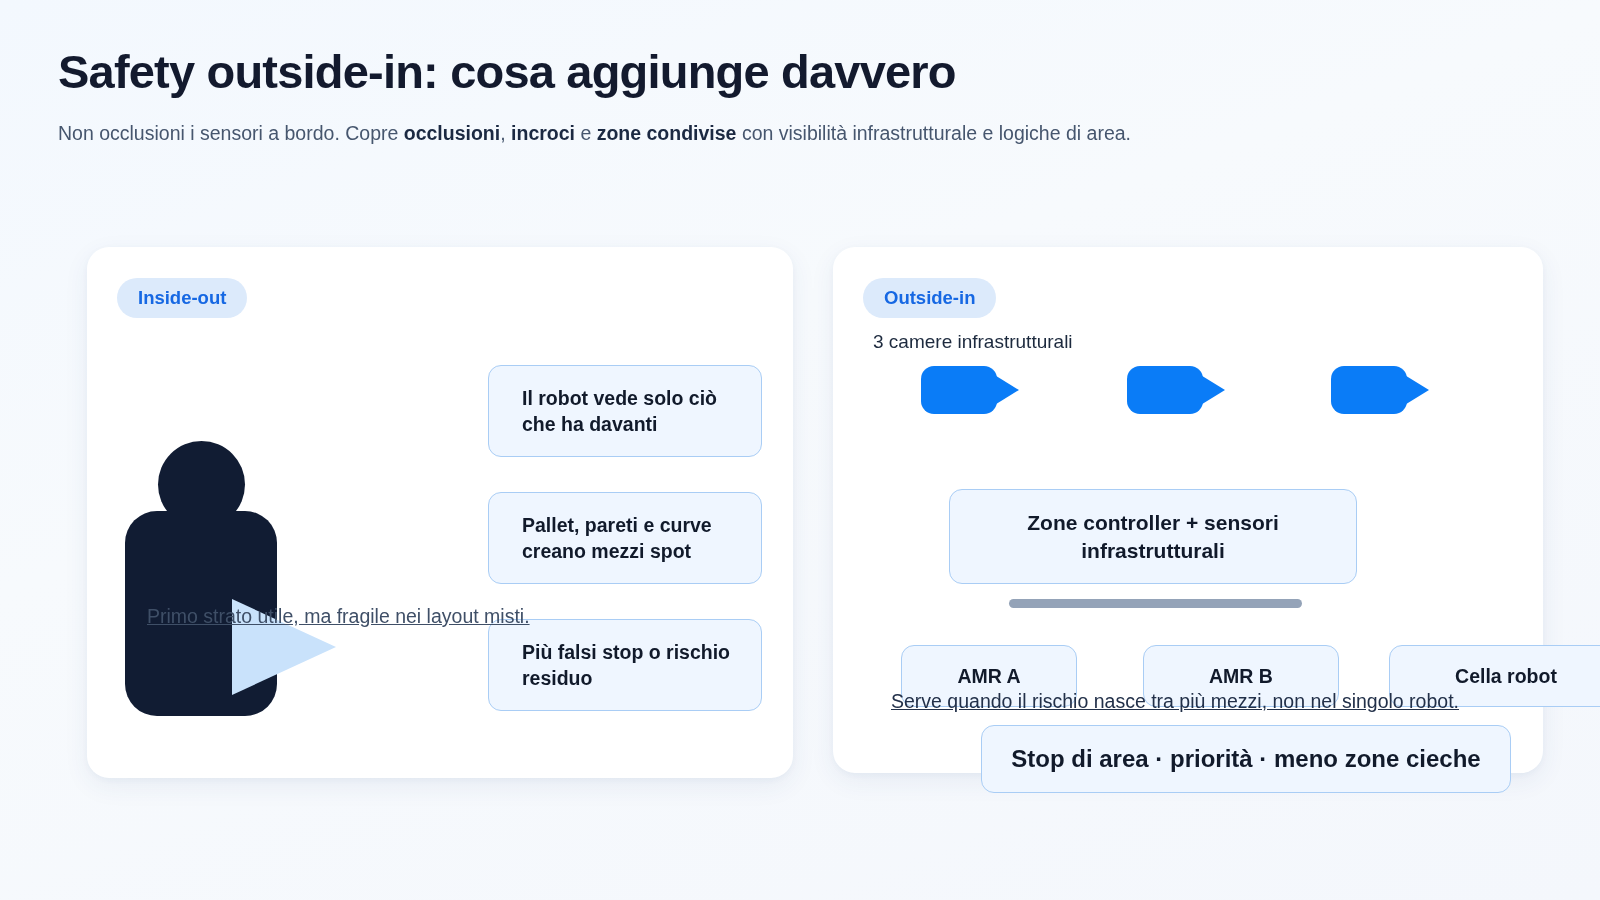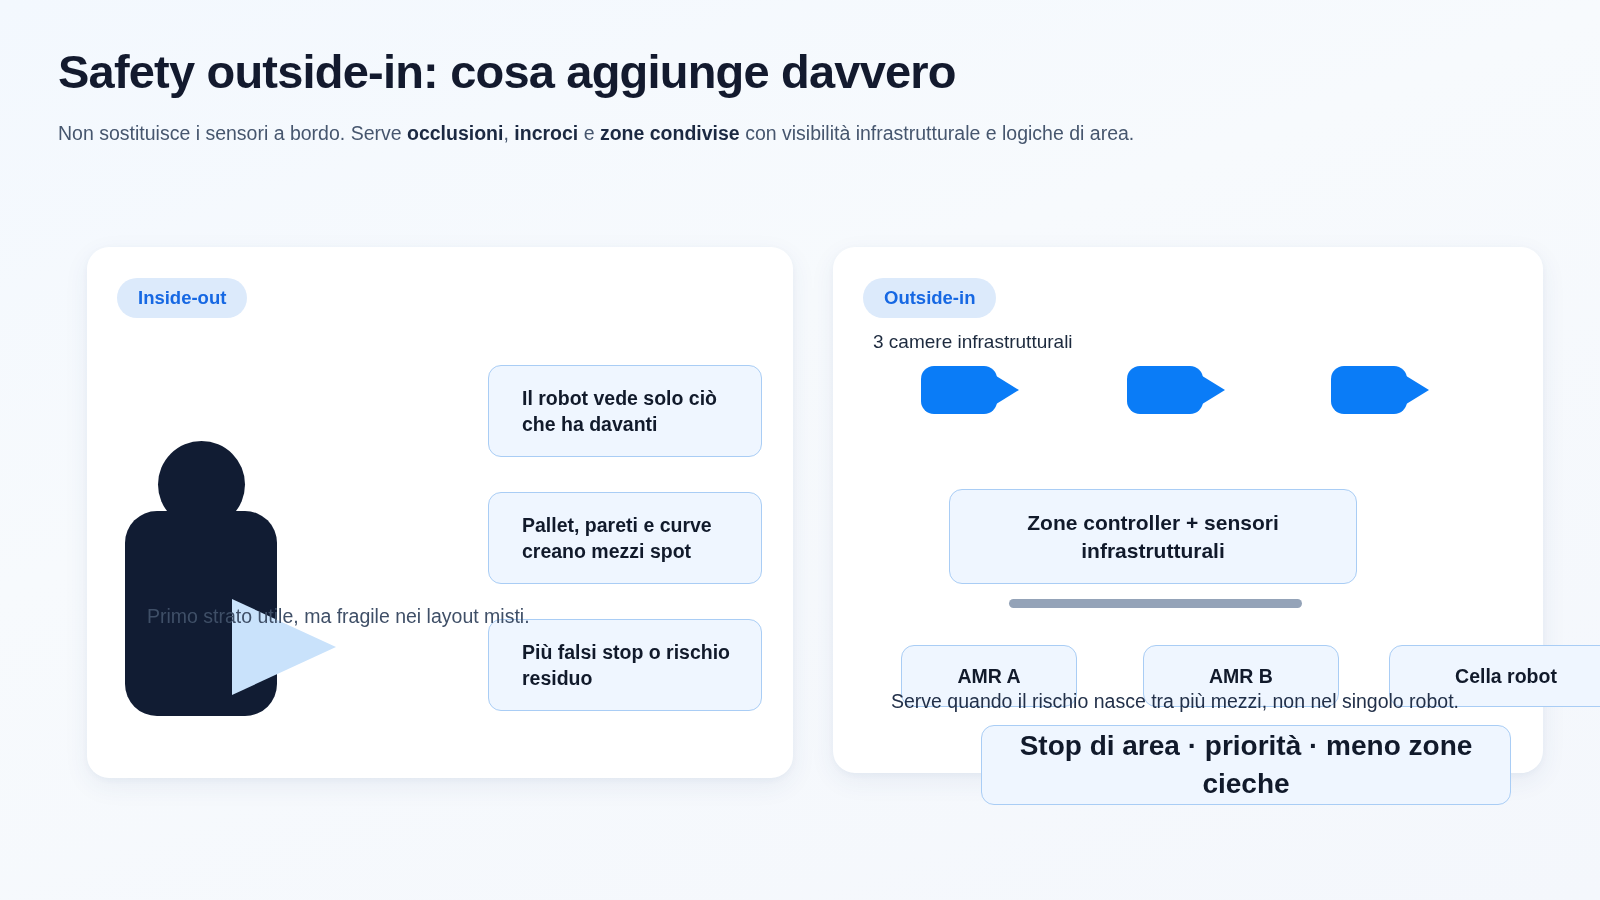--- a/index.html
+++ b/index.html
@@ -147,20 +147,21 @@
     border-left: 104px solid #c9e2fb;
   }
 
   
   .caption {
     position: absolute;
     font-size: 19.5px;
     line-height: 1.45;
     font-weight: normal;
     color: #3f4f67;
+    text-decoration: underline;
   }
   .caption-left {
     left: 60px;
     top: 355px;
     width: 430px;
   }
   .caption-right {
     left: 58px;
     top: 440px;
     width: 580px;
@@ -229,33 +230,33 @@
     width: 293px;
     height: 9px;
     background: #94a3b8;
     border-radius: 6px;
   }
 
   
   .chip-amr-a { left: 68px; top: 398px; width: 176px; height: 62px; }
   .chip-amr-b { left: 310px; top: 398px; width: 196px; height: 62px; }
   .chip-cell  { left: 556px; top: 398px; width: 234px; height: 62px; }
-  .chip-stop  { left: 148px; top: 478px; width: 530px; height: 80px; font-size: 28px; }
+  .chip-stop  { left: 148px; top: 478px; width: 530px; height: 68px; font-size: 24px; }
 
   
   .card-right { overflow: visible; }
 </style>
 </head>
 <body>
 
 <div class="page">
 
   <div class="header">
     <h1 class="page-title">Safety outside-in: cosa aggiunge davvero</h1>
-    <p class="page-subtitle"><span>Non sostituisce i sensori a bordo. Serve </span><b>occlusioni</b><span>, </span><b>incroci</b><span> e </span><b>zone condivise</b><span> con visibilità infrastrutturale e logiche di area.</span></p>
+    <p class="page-subtitle"><span>Non occlusioni i sensori a bordo. Copre </span><b>occlusioni</b><span>, </span><b>incroci</b><span> e </span><b>zone condivise</b><span> con visibilità infrastrutturale e logiche di area.</span></p>
   </div>
 
   <div class="card card-left">
 
     <div class="pill">Inside-out</div>
 
     <div class="robot">
       <div class="robot-head"></div>
       <div class="robot-body"></div>
     </div>

